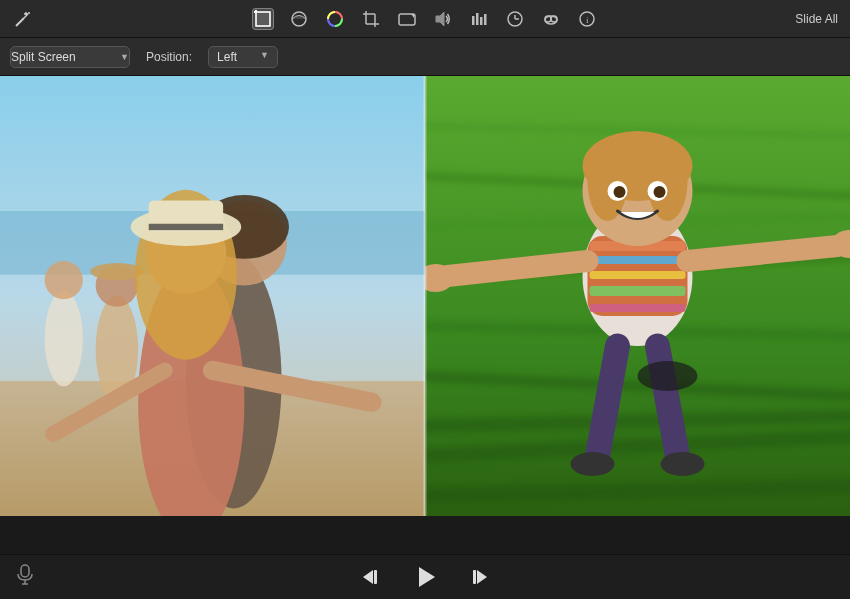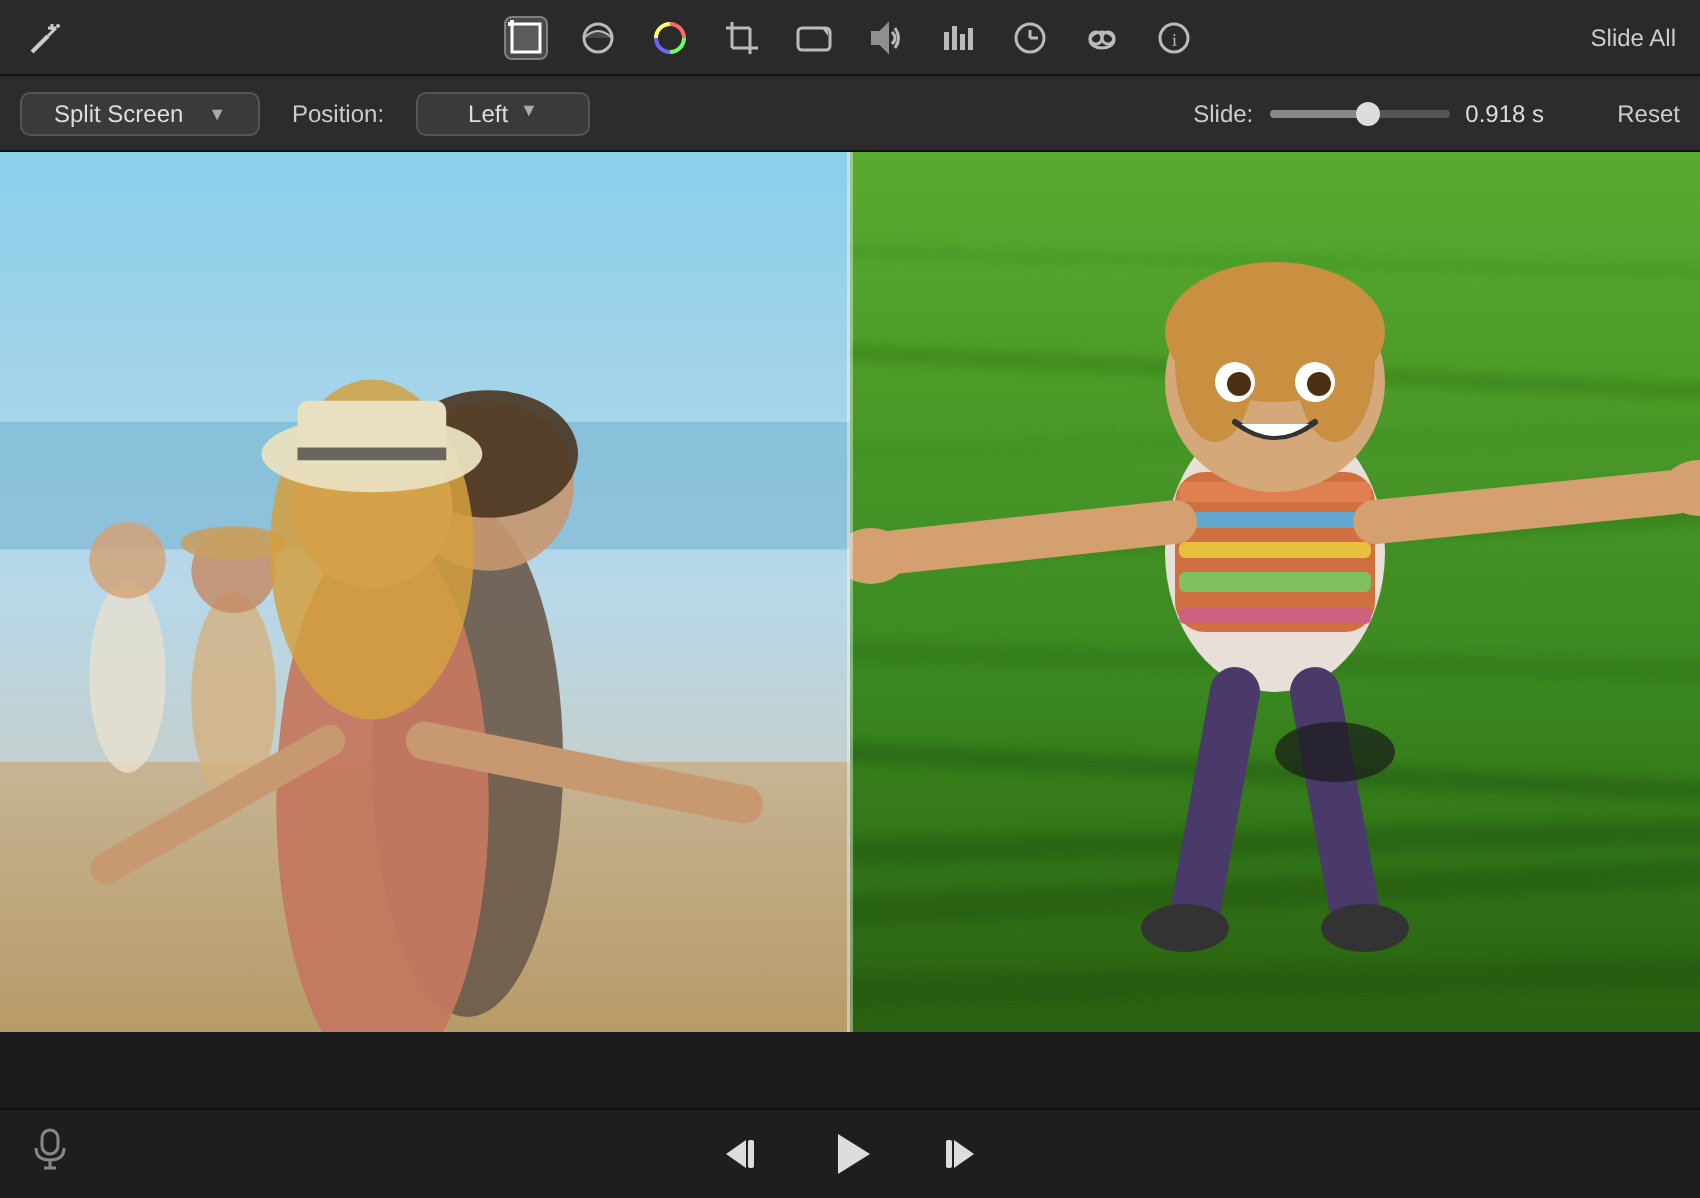--- a/index.html
+++ b/index.html
@@ -68,42 +68,42 @@
       padding: 0 10px;
       border-bottom: 1px solid #111;
       gap: 16px;
     }
     .dropdown {
       display: flex;
       align-items: center;
       background: #3a3a3a;
       border: 1px solid #555;
       border-radius: 5px;
-      padding: 3px 16px;
+      padding: 3px 0;
       font-size: 12px;
       color: #ddd;
       cursor: pointer;
       gap: 6px;
       min-width: 120px;
       justify-content: space-between;
     }
     .dropdown-arrow {
       font-size: 9px;
       color: #aaa;
     }
     .controls-label {
       font-size: 12px;
       color: #ccc;
     }
     .position-dropdown {
       display: flex;
       background: #3a3a3a;
       border: 1px solid #555;
       border-radius: 5px;
-      padding: 3px 25px;
+      padding: 3px 8px;
       font-size: 12px;
       color: #ddd;
       cursor: pointer;
       gap: 6px;
       min-width: 70px;
       justify-content: space-between;
     }
     .slide-section {
       display: flex;
       align-items: center;
@@ -334,29 +334,20 @@
     <span class="dropdown-arrow">▼</span>
   </div>
 
   <span class="controls-label">Position:</span>
 
   <div class="position-dropdown">
     <span>Left</span>
     <span class="dropdown-arrow">▼</span>
   </div>
 
-  <div class="slide-section">
-    <span class="slide-label">Slide:</span>
-    <div class="slider-track">
-      <div class="slider-fill" style="width: 55%;"></div>
-      <div class="slider-thumb" style="left: 55%;"></div>
-    </div>
-    <span class="slide-value">0.918 s</span>
-    <span class="reset-btn">Reset</span>
-  </div>
 </div>
 
 <div class="preview-area">
 
   <div class="split-left">
     <svg width="100%" height="100%" viewBox="0 0 400 440" preserveAspectRatio="xMidYMid slice">
 
       <defs>
         <linearGradient id="skyGrad" x1="0" y1="0" x2="0" y2="1">
           <stop offset="0%" stop-color="#87CEEB"></stop>

